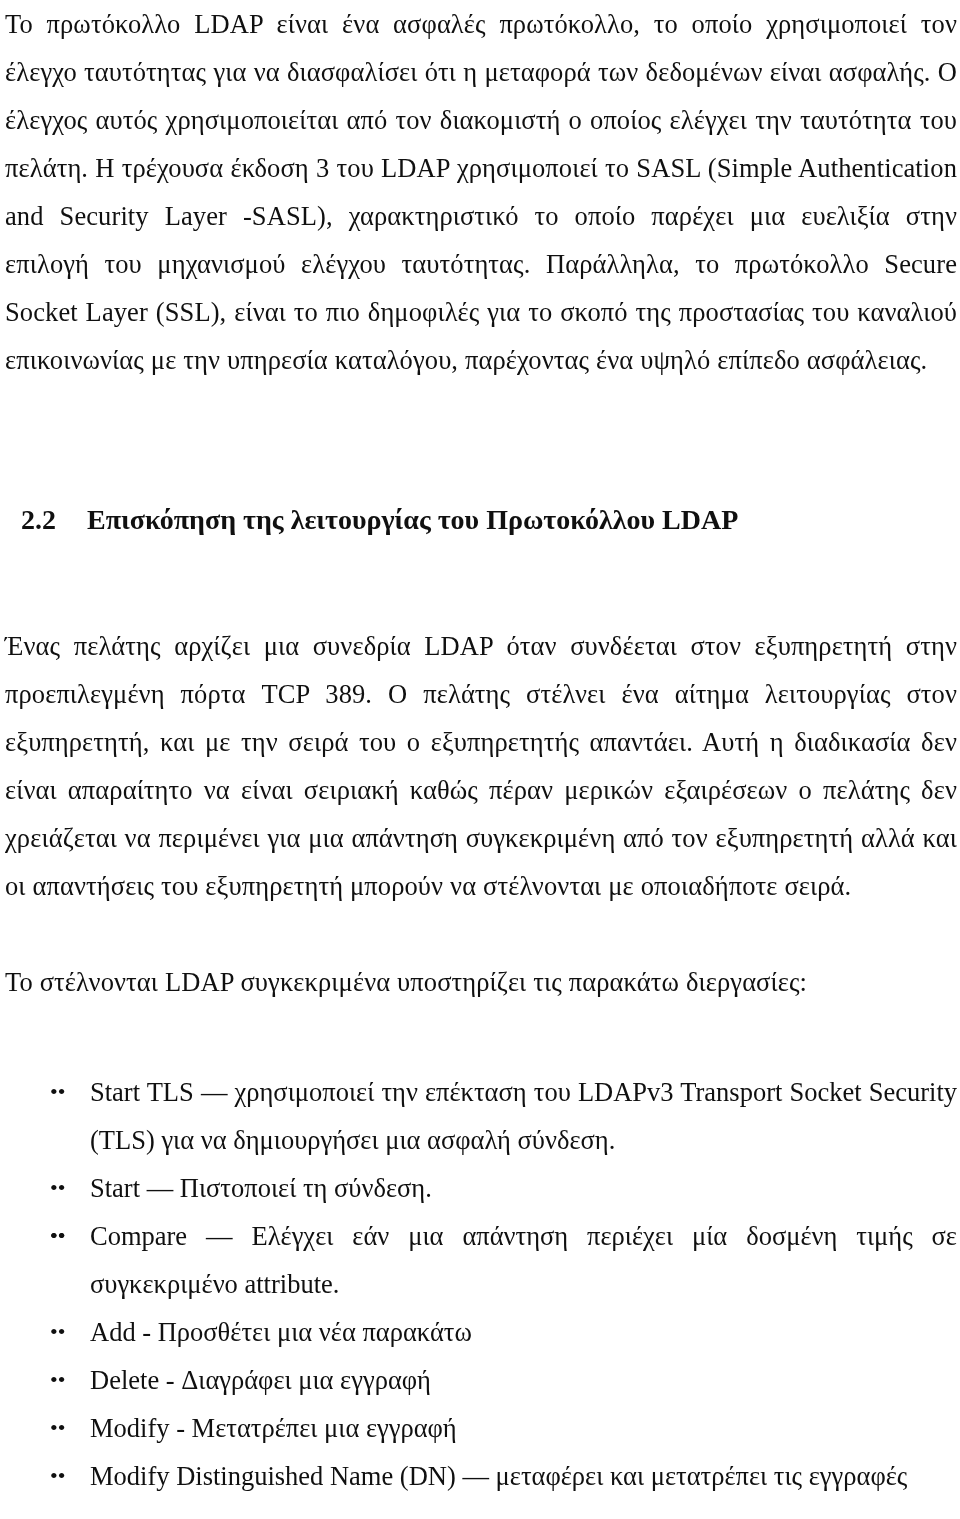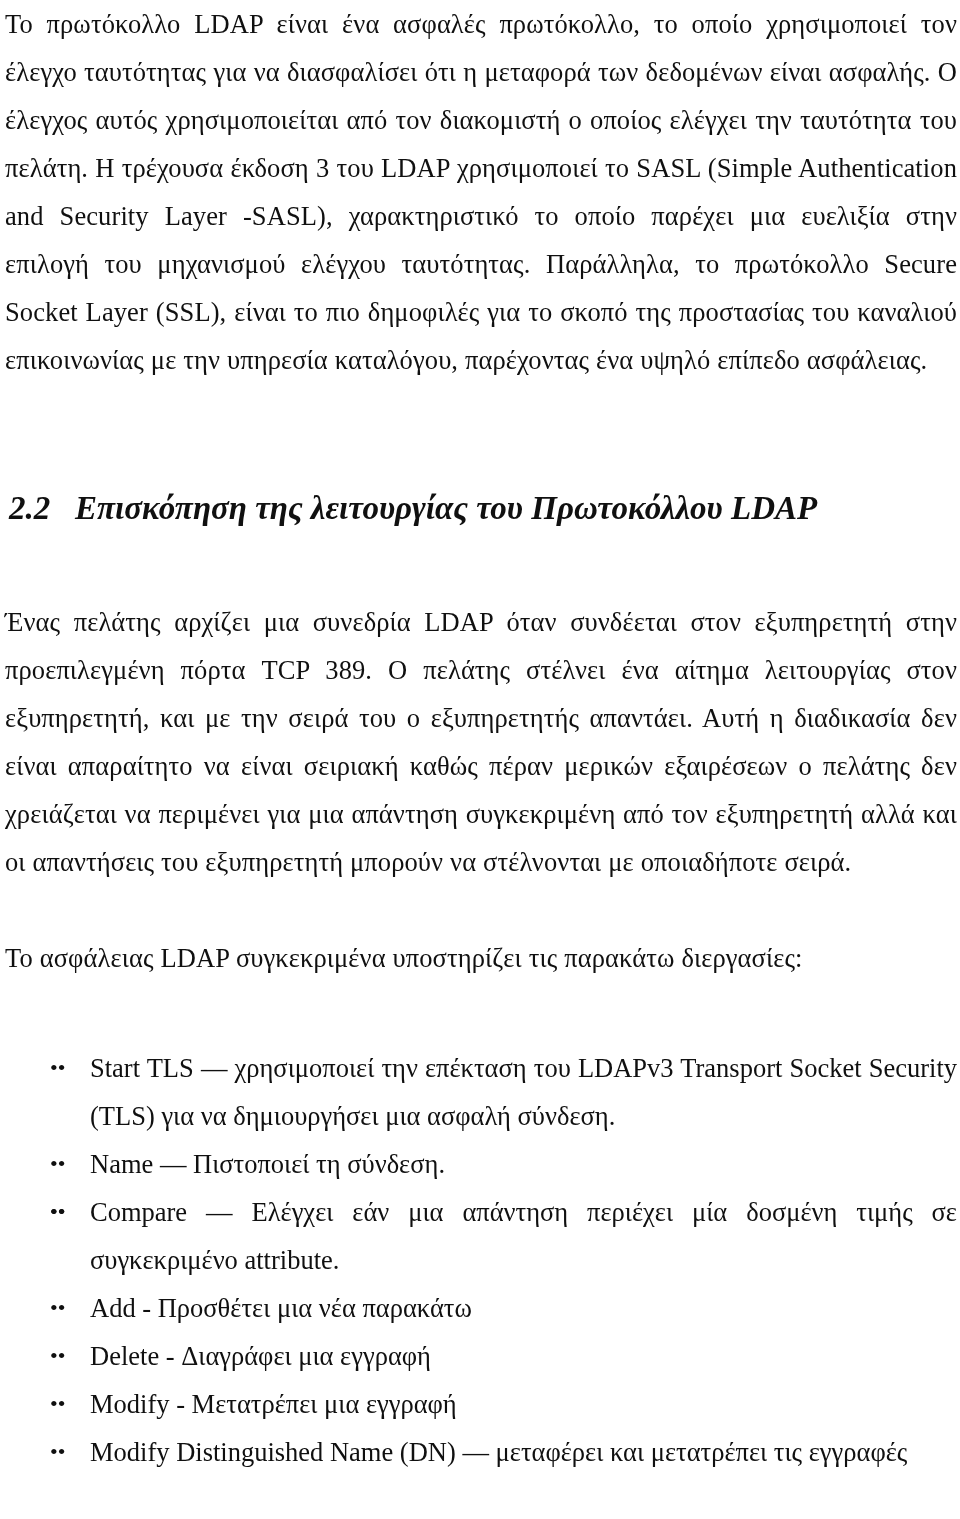--- a/index.html
+++ b/index.html
@@ -35,27 +35,26 @@
   }
   p.body-par.last-left {
     text-align: justify;
   }
   
   .gap-96 { height: 96px; }
   .gap-48 { height: 48px; }
   .gap-62 { height: 62px; }
 
   h2.section-heading {
-    margin: 4px;
-    font-size: 33px;
+    margin: 16px;
+    font-size: 28px;
     line-height: 48px;
     font-weight: bold;
     text-align: left;
     white-space: nowrap;
-    font-style: italic;
   }
   h2.section-heading .num {
     display: inline-block;
     min-width: 66px;
   }
 
   ul.proc-list {
     list-style: none;
     margin: 0;
     padding: 0;
@@ -99,32 +98,32 @@
     <h2 class="section-heading">
       <span class="num">2.2</span><span>Επισκόπηση της λειτουργίας του Πρωτοκόλλου LDAP</span>
     </h2>
 
     <div class="gap-62"></div>
 
     <p class="body-par">Ένας πελάτης αρχίζει μια συνεδρία LDAP όταν συνδέεται στον εξυπηρετητή στην προεπιλεγμένη πόρτα TCP 389. Ο πελάτης στέλνει ένα αίτημα λειτουργίας στον εξυπηρετητή, και με την σειρά του ο εξυπηρετητής απαντάει. Αυτή η διαδικασία δεν είναι απαραίτητο να είναι σειριακή καθώς πέραν μερικών εξαιρέσεων ο πελάτης δεν χρειάζεται να περιμένει για μια απάντηση συγκεκριμένη από τον εξυπηρετητή αλλά και οι απαντήσεις του εξυπηρετητή μπορούν να στέλνονται με οποιαδήποτε σειρά.</p>
 
     <div class="gap-48"></div>
 
-    <p class="body-par last-left">Το ασφάλειας LDAP συγκεκριμένα υποστηρίζει τις παρακάτω διεργασίες:</p>
+    <p class="body-par last-left">Το στέλνονται LDAP συγκεκριμένα υποστηρίζει τις παρακάτω διεργασίες:</p>
 
     <div class="gap-62"></div>
 
     <ul class="proc-list">
       <li>
         <span class="bullet-dot">•</span>
         <span>Start TLS — χρησιμοποιεί την επέκταση του LDAPv3 Transport Socket Security (TLS) για να δημιουργήσει μια ασφαλή σύνδεση.</span>
       </li>
       <li class="no-justify">
         <span class="bullet-dot">•</span>
-        <span>Name — Πιστοποιεί τη σύνδεση.</span>
+        <span>Start — Πιστοποιεί τη σύνδεση.</span>
       </li>
       <li class="no-justify">
         <span class="bullet-dot">•</span>
       </li>
       <li>
         <span class="bullet-dot">•</span>
         <span>Compare — Ελέγχει εάν μια απάντηση περιέχει μία δοσμένη τιμής σε συγκεκριμένο attribute.</span>
       </li>
       <li class="no-justify">
         <span class="bullet-dot">•</span>

